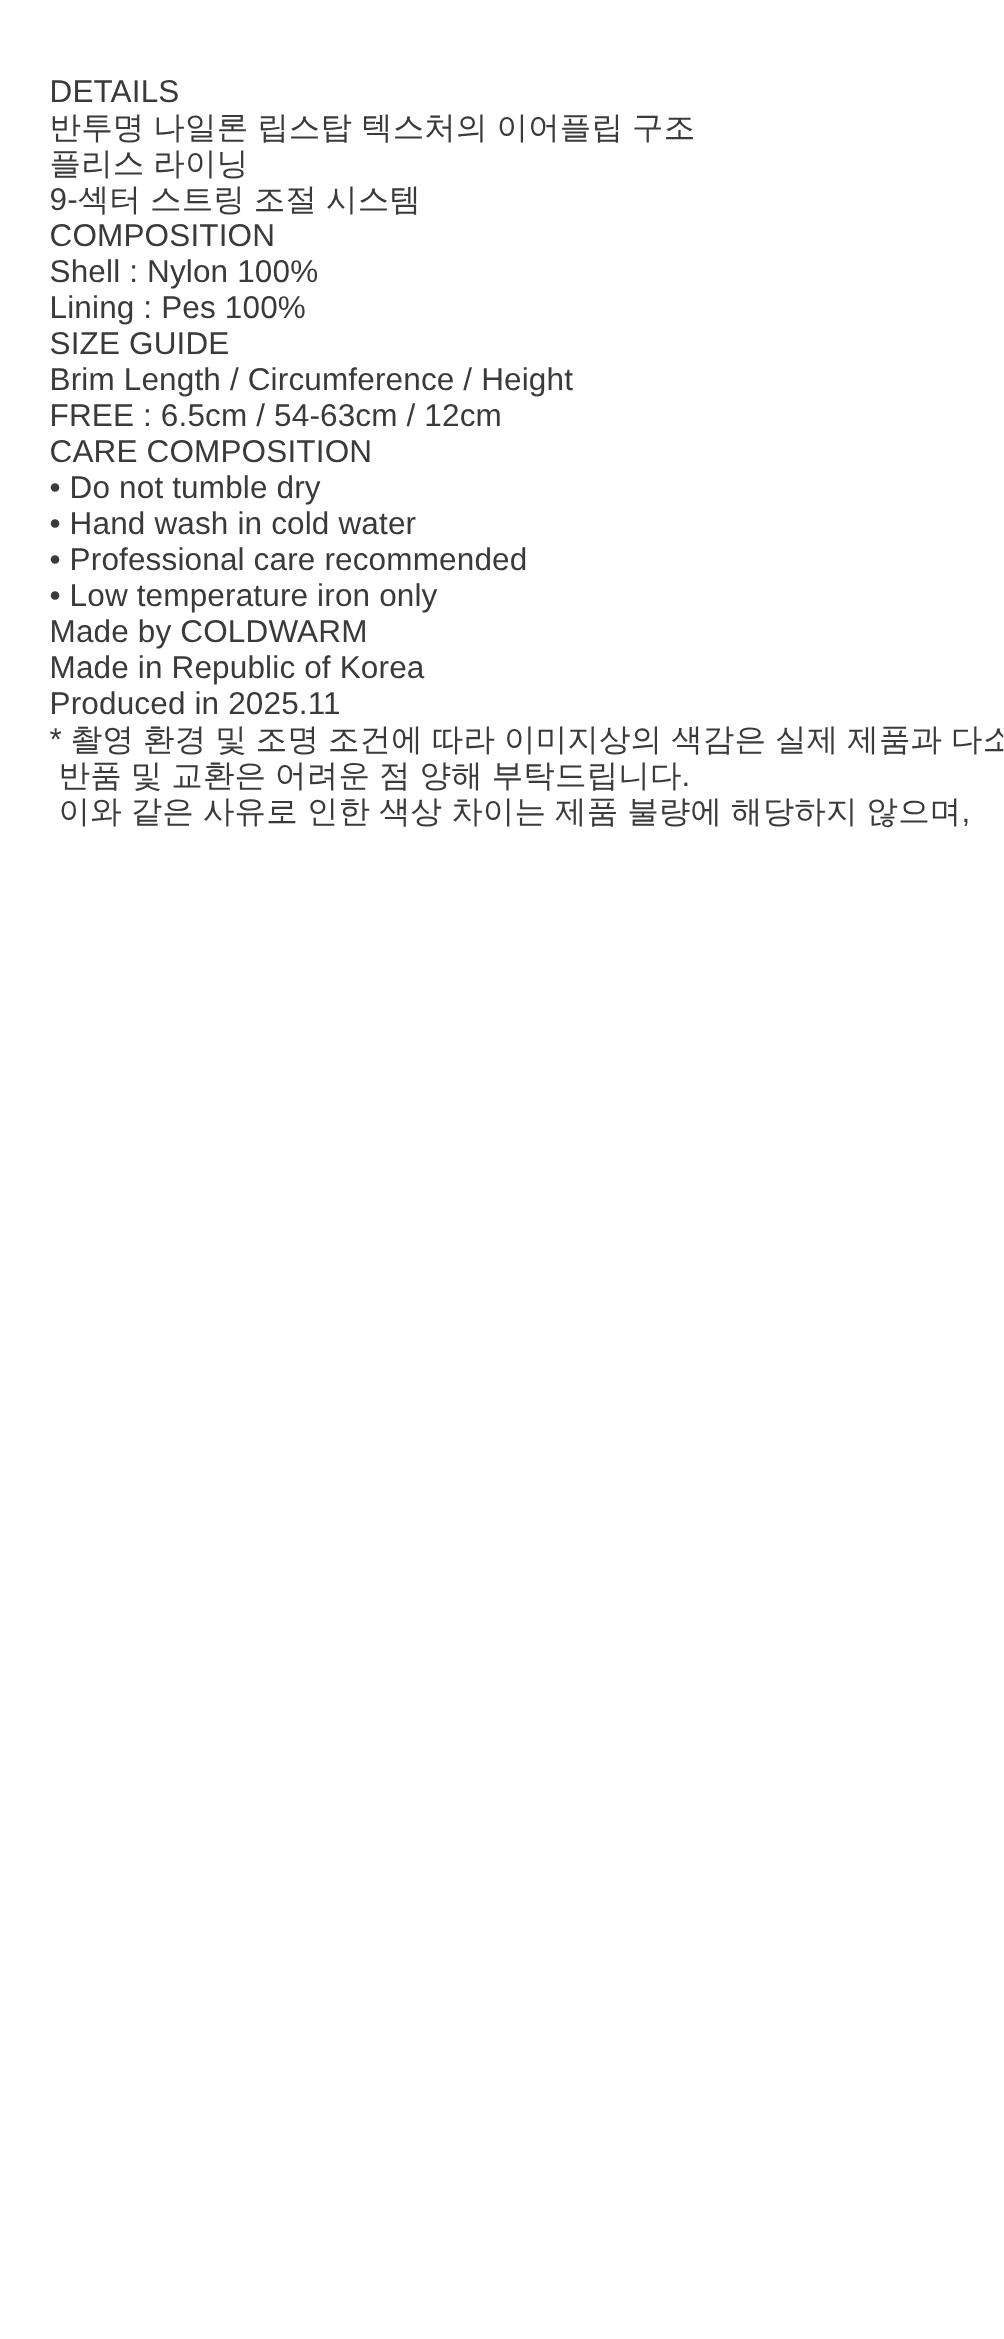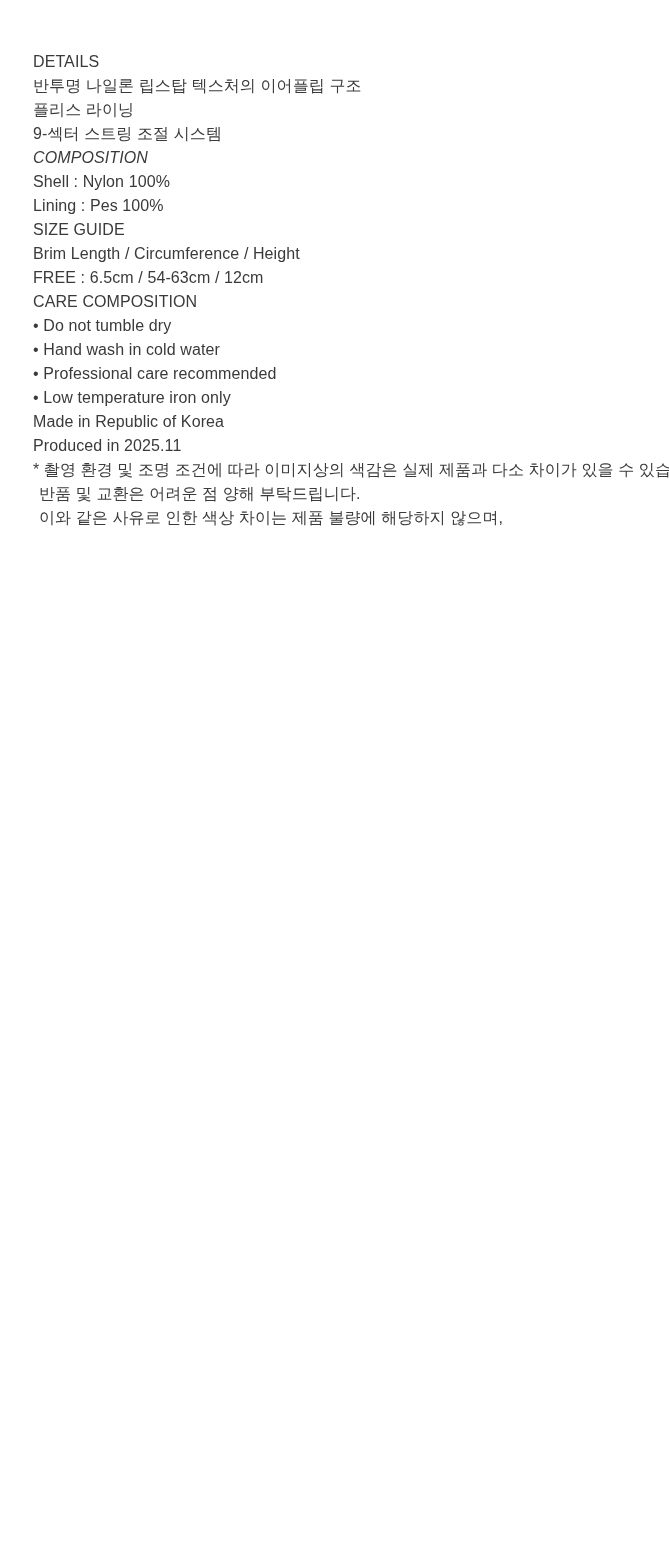--- a/index.html
+++ b/index.html
@@ -7,39 +7,39 @@
     padding: 0;
     background: #ffffff;
   }
   .page {
     position: relative;
     width: 669px;
     height: 1559px;
     background: #ffffff;
     overflow: hidden;
     font-family: "Liberation Sans", "DejaVu Sans", sans-serif;
-    font-size: 16px;
+    font-size: 21px;
     font-weight: 400;
     color: #3a3a3a;
     box-sizing: border-box;
     padding: 50px 20px 0 33px;
   }
   .page p {
     margin: 0;
     line-height: 24px;
     letter-spacing: 0.1px;
     white-space: nowrap;
   }
   .heading { letter-spacing: 0.3px; }
   .mt8  { margin-top: 8px; }
   .mt14 { margin-top: 14px; }
   .mt33 { margin-top: 33px; }
   .mt34 { margin-top: 34px; }
   .mt44 { margin-top: 44px; }
-  .mt45 { margin-top: 45px; font-style: italic; }
+  .mt45 { margin-top: 45px; }
   .mt52 { margin-top: 52px; }
   .mt53 { margin-top: 53px; }
   .mt59 { margin-top: 59px; }
   .indent { padding-left: 6px; }
 </style>
 </head>
 <body>
 
 <div class="page">
 
@@ -55,20 +55,21 @@
   <p class="heading mt52">SIZE GUIDE</p>
   <p class="mt34">Brim Length / Circumference / Height</p>
   <p class="mt33">FREE : 6.5cm / 54-63cm / 12cm</p>
 
   <p class="heading mt52">CARE COMPOSITION</p>
   <p class="mt14">• Do not tumble dry</p>
   <p class="mt14">• Hand wash in cold water</p>
   <p class="mt14">• Professional care recommended</p>
   <p class="mt14">• Low temperature iron only</p>
 
+  <p class="mt52">Made by COLDWARM</p>
   <p class="mt14">Made in Republic of Korea</p>
   <p class="mt14">Produced in 2025.11</p>
 
   <p class="mt44">* 촬영 환경 및 조명 조건에 따라 이미지상의 색감은 실제 제품과 다소 차이가 있을 수 있습니다.</p>
   <p class="mt8 indent">반품 및 교환은 어려운 점 양해 부탁드립니다.</p>
   <p class="mt8 indent">이와 같은 사유로 인한 색상 차이는 제품 불량에 해당하지 않으며,</p>
 
 </div>
 
 </body></html>

